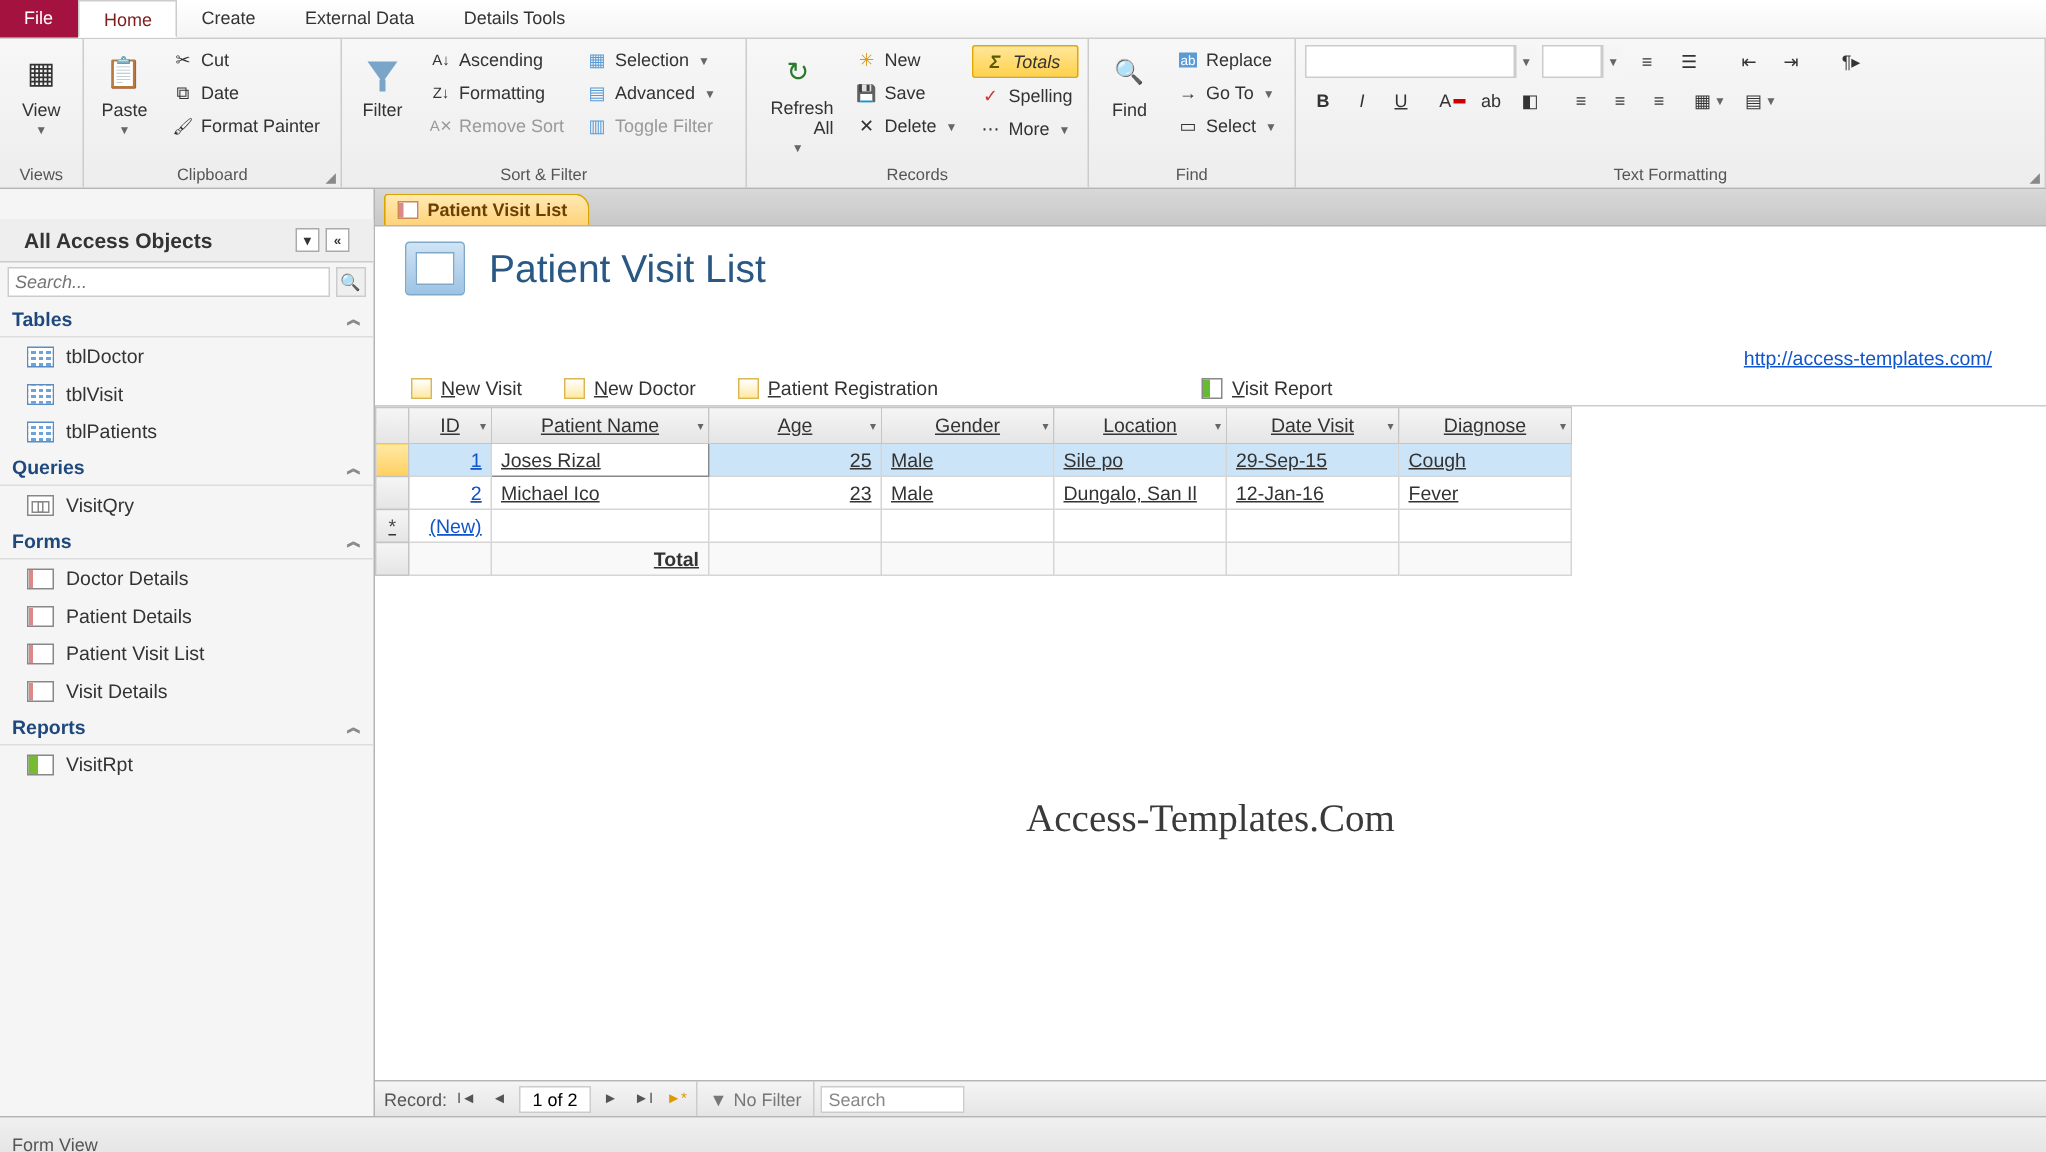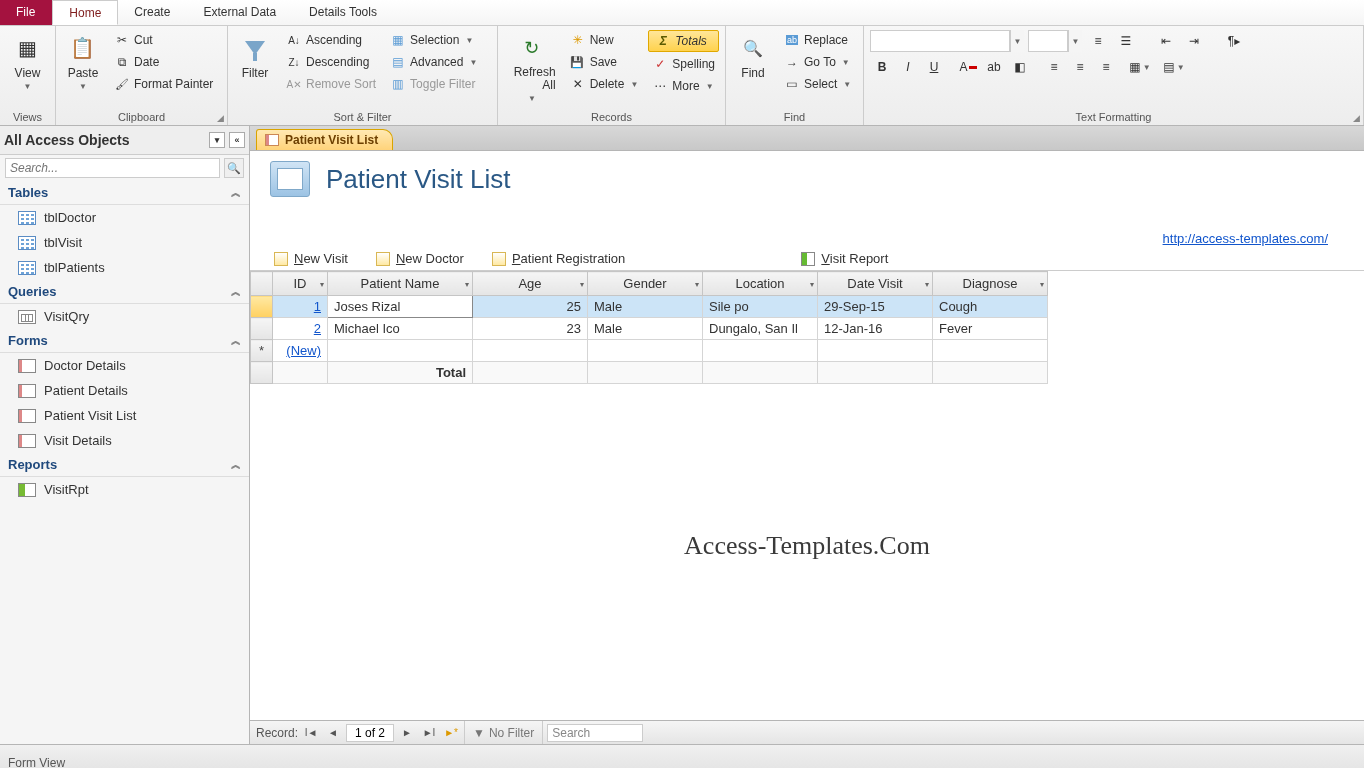--- a/index.html
+++ b/index.html
@@ -28,21 +28,21 @@
 
 .totals-btn { background: linear-gradient(#ffe699,#ffd24d); border: 1px solid #e0a800; padding: 2px 6px; border-radius: 2px; display: flex; align-items: center; gap: 4px; font-style: italic; }
 
 .font-select { height: 22px; border: 1px solid #ccc; background: #fff; }
 .icon-btn { width: 24px; height: 22px; display: inline-flex; align-items: center; justify-content: center; border: 1px solid transparent; cursor: pointer; }
 .combo-caret { width: 14px; border-left: 1px solid #ccc; display:flex; align-items:center; justify-content:center; font-size:8px; color:#666; background:#f5f5f5;}
 
 
 .main { display: flex; height: calc(100% - 126px - 24px); }
 .navpane { width: 250px; border-right: 1px solid #b5b5b5; background: #f5f5f5; display: flex; flex-direction: column; }
-.nav-header { display: flex; align-items: center; justify-content: space-between; padding: 6px 4px; font-weight: bold; color: #333; font-size: 14px; border-bottom: 1px solid #ccc; background:#eee; }
+.nav-header { display: flex; align-items: center; justify-content: space-between; padding: 6px 16px; font-weight: bold; color: #333; font-size: 14px; border-bottom: 1px solid #ccc; background:#eee;margin-top:20px; }
 .nav-header .right { display:flex; gap:4px; }
 .nav-collapse { width: 16px; height: 16px; border: 1px solid #aaa; display:flex; align-items:center; justify-content:center; font-size:9px; background:#fff;}
 .nav-search { display: flex; padding: 3px 5px; gap: 4px; }
 .nav-search input { flex: 1; border: 1px solid #ccc; padding: 2px 4px; font-style: italic; color: #888; font-size:12px; }
 .nav-search .go { width: 20px; border: 1px solid #ccc; background:#efefef; display:flex; align-items:center; justify-content:center; color:#c19500; font-size:11px;}
 .group-header { color: #1f497d; font-weight: bold; padding: 4px 8px; display: flex; justify-content: space-between; align-items: center; border-bottom:1px solid #ddd; font-size:13px;}
 .group-header .chev { color:#888; font-size:10px; }
 .nav-item { display: flex; align-items: center; gap: 8px; padding: 5px 10px 5px 18px; cursor: pointer; font-size:13px;}
 .nav-ico { width: 18px; height: 14px; display:inline-block; }
 .ico-table { background: linear-gradient(#6ea3d8,#6ea3d8); border:1px solid #5a8cc4; position:relative;}
@@ -65,21 +65,21 @@
 .form-title { font-size: 26px; color: #2a5885; font-weight: normal; }
 
 .toolbar2 { display: flex; align-items: center; gap: 28px; padding: 4px 24px; border-bottom:1px solid #ccc;}
 .tlink { display: flex; align-items: center; gap: 6px; color: #333; cursor: pointer; font-size:13px;margin-top:40px;}
 .tlink .u { text-decoration: underline; }
 .tlink-ico { width:14px; height:14px; display:inline-block; }
 .ico-new { background:linear-gradient(#fff,#ffe9a3); border:1px solid #d9b754;}
 .ico-rep { background:linear-gradient(90deg,#6b3 40%,#fff 40%); border:1px solid #888;}
 .url { margin-left: auto; margin-right: 12px; color: #1155cc; text-decoration: underline; font-size:13px;}
 
-.datagrid { border-collapse: collapse; width: 797px; margin-left: 0; table-layout: fixed; font-size:13px; border-right:1px solid #c5c5c5;}
+.datagrid { border-collapse: collapse; width: 797px; margin-left: 0; table-layout: fixed; font-size:13px; border-right:1px solid #c5c5c5;text-decoration:underline;}
 .grid-wrap { display:flex; }
 .datagrid th { background: linear-gradient(#f5f5f5,#e5e5e5); border: 1px solid #c5c5c5; padding: 4px 4px; font-weight: normal; position: relative; text-align:center;}
 .datagrid th .dd { position: absolute; right: 3px; top: 50%; transform: translateY(-50%); font-size: 8px; color: #666; }
 .datagrid td { border: 1px solid #d5d5d5; padding: 3px 6px; height: 22px; background:#fff;}
 .row-sel { background: linear-gradient(#f5f5f5,#e5e5e5)!important; border:1px solid #c5c5c5!important; text-align:center; color:#666;}
 .row-sel.star::before{content:"*"; color:#444;}
 tr.selected td { background: #cce4f7; }
 tr.selected .row-sel { background: linear-gradient(#ffe9a3,#ffd060)!important; }
 .id-cell { text-align: right; color: #1155cc; text-decoration: underline; }
 .datagrid .num { text-align: right; }
@@ -178,21 +178,21 @@
           </span>
         <span>Filter</span>
       </div>
       <div class="stack">
         <div class="sm-row">
             <span class="sm-ico i-asc"></span>
             <span>Ascending</span>
           </div>
         <div class="sm-row">
             <span class="sm-ico i-desc"></span>
-            <span>Descending</span>
+            <span>Formatting</span>
           </div>
         <div class="sm-row" style="color:#999">
             <span class="sm-ico i-clear"></span>
             <span>Remove Sort</span>
           </div>
       </div>
       <div class="stack">
         <div class="sm-row">
             <span class="sm-ico i-sel"></span>
             <span>Selection</span>

